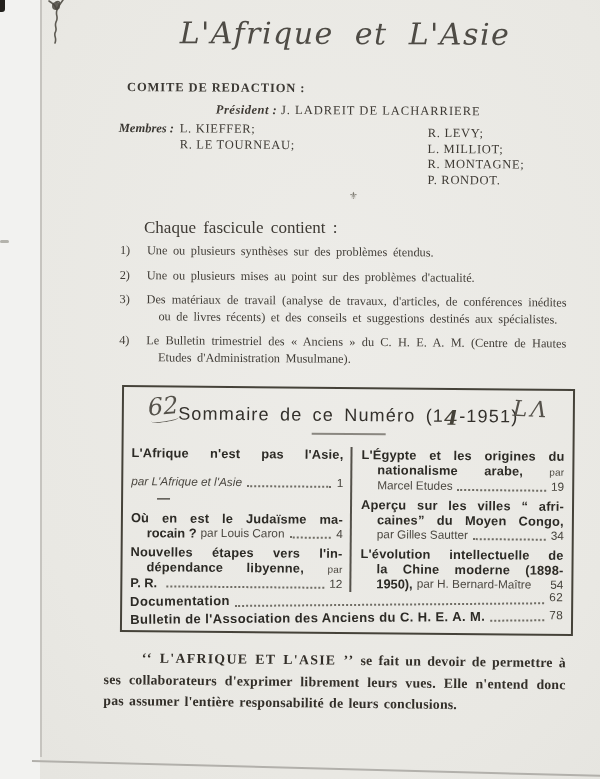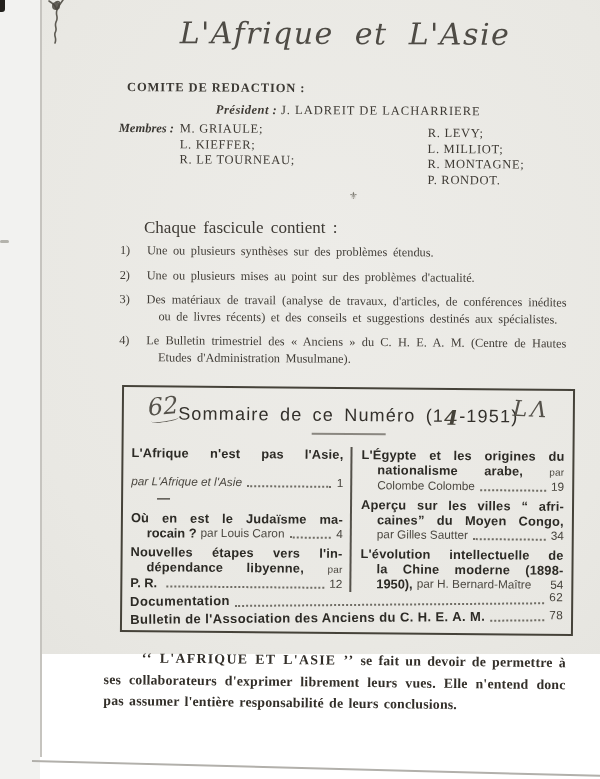--- a/index.html
+++ b/index.html
@@ -1,17 +1,17 @@
 <!DOCTYPE html>
 <html><head>
 <meta charset="utf-8">
 <style>
   html,body{margin:0;padding:0;}
   body{width:600px;height:779px;overflow:hidden;font-family:"Liberation Serif",serif;}
-  .stage{position:relative;width:600px;height:654px;
+  .stage{position:relative;width:600px;height:779px;
          background:radial-gradient(ellipse at 55% 40%, #edece8 0%, #e9e8e3 70%, #e5e4df 100%);}
   
   .outside-left{position:absolute;left:0;top:0;width:40px;height:779px;background:#f2f2f0;}
   .fold-line{position:absolute;left:40px;top:0;width:1.5px;height:757px;background:#c6c4bf;}
   .bottom-edge{position:absolute;left:32px;top:760px;width:576px;height:2px;background:#b2b0ab;
                transform:rotate(1.5deg);transform-origin:left center;}
   .corner-mark{position:absolute;left:0;top:0;width:5px;height:12px;background:#23211d;border-radius:0 0 3px 0;}
   .edge-dash{position:absolute;left:0;top:240px;width:9px;height:3px;background:#8b887f;opacity:.6;border-radius:2px;}
   .scribble{position:absolute;left:35px;top:0;}
   
@@ -98,21 +98,20 @@
   <div class="masthead">L'Afrique et L'Asie</div>
 
   <div class="com-wrap">
     <div class="com-heading">COMITE DE REDACTION :</div>
     <div class="president">
       <span class="lbl">Président :</span>
       <span class="name">J. LADREIT DE LACHARRIERE</span>
     </div>
     <div class="members-label">Membres :</div>
     <div class="mcol mcol-l">
-      <div>M. GRIAULE;</div>
       <div>L. KIEFFER;</div>
       <div>R. LE TOURNEAU;</div>
     </div>
     <div class="mcol mcol-r">
       <div>R. LEVY;</div>
       <div>L. MILLIOT;</div>
       <div>R. MONTAGNE;</div>
       <div>P. RONDOT.</div>
     </div>
   </div>
@@ -185,21 +184,21 @@
       <div class="divider"></div>
 
       <div class="col col-r">
         <div class="entry">
           <div class="tl">L'Égypte et les origines du</div>
           <div class="tl ind">
             <span>nationalisme arabe,</span>
             <span class="npart">par</span>
           </div>
           <div class="trow ind">
-            <span>Colombe Colombe</span>
+            <span>Marcel Etudes</span>
             <span class="leader"></span>
             <span class="pg">19</span>
           </div>
         </div>
         <div class="entry">
           <div class="tl">Aperçu sur les villes “ afri-</div>
           <div class="tl ind">caines” du Moyen Congo,</div>
           <div class="trow ind">
             <span>par Gilles Sautter</span>
             <span class="leader"></span>

